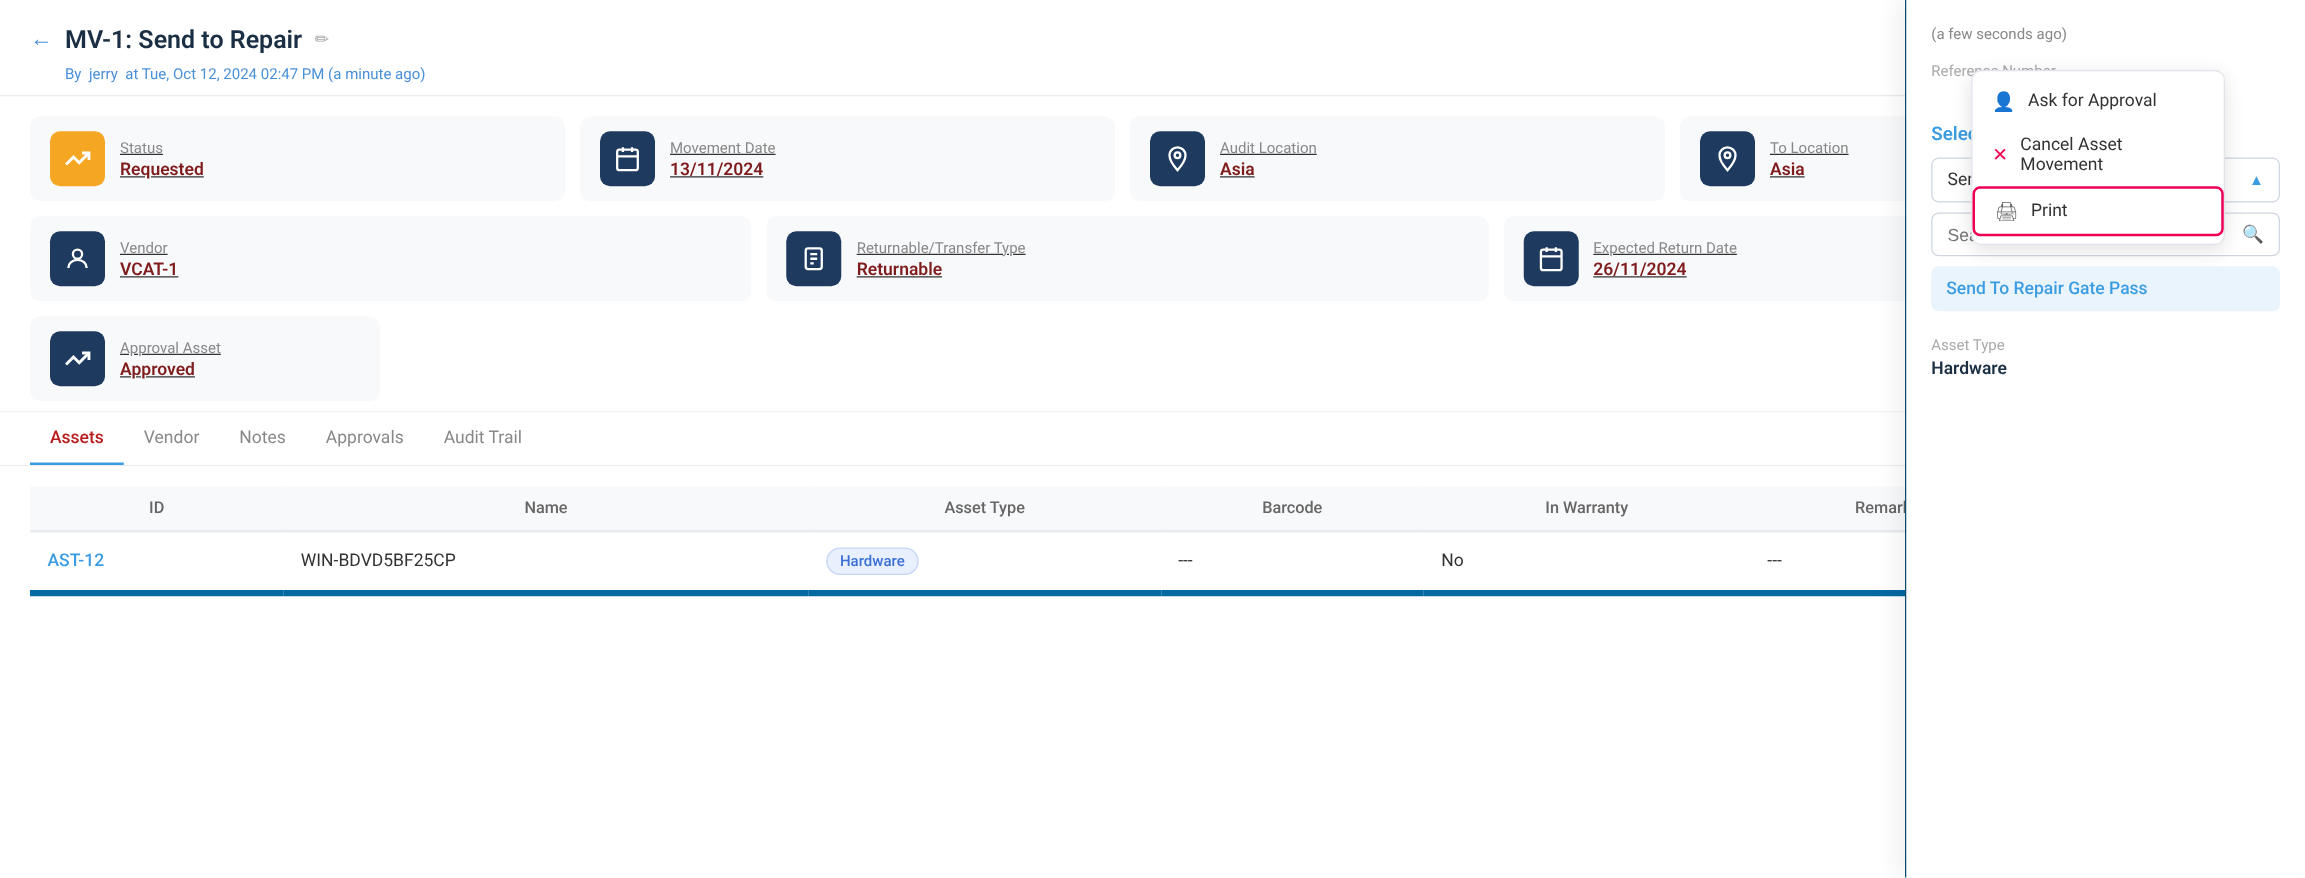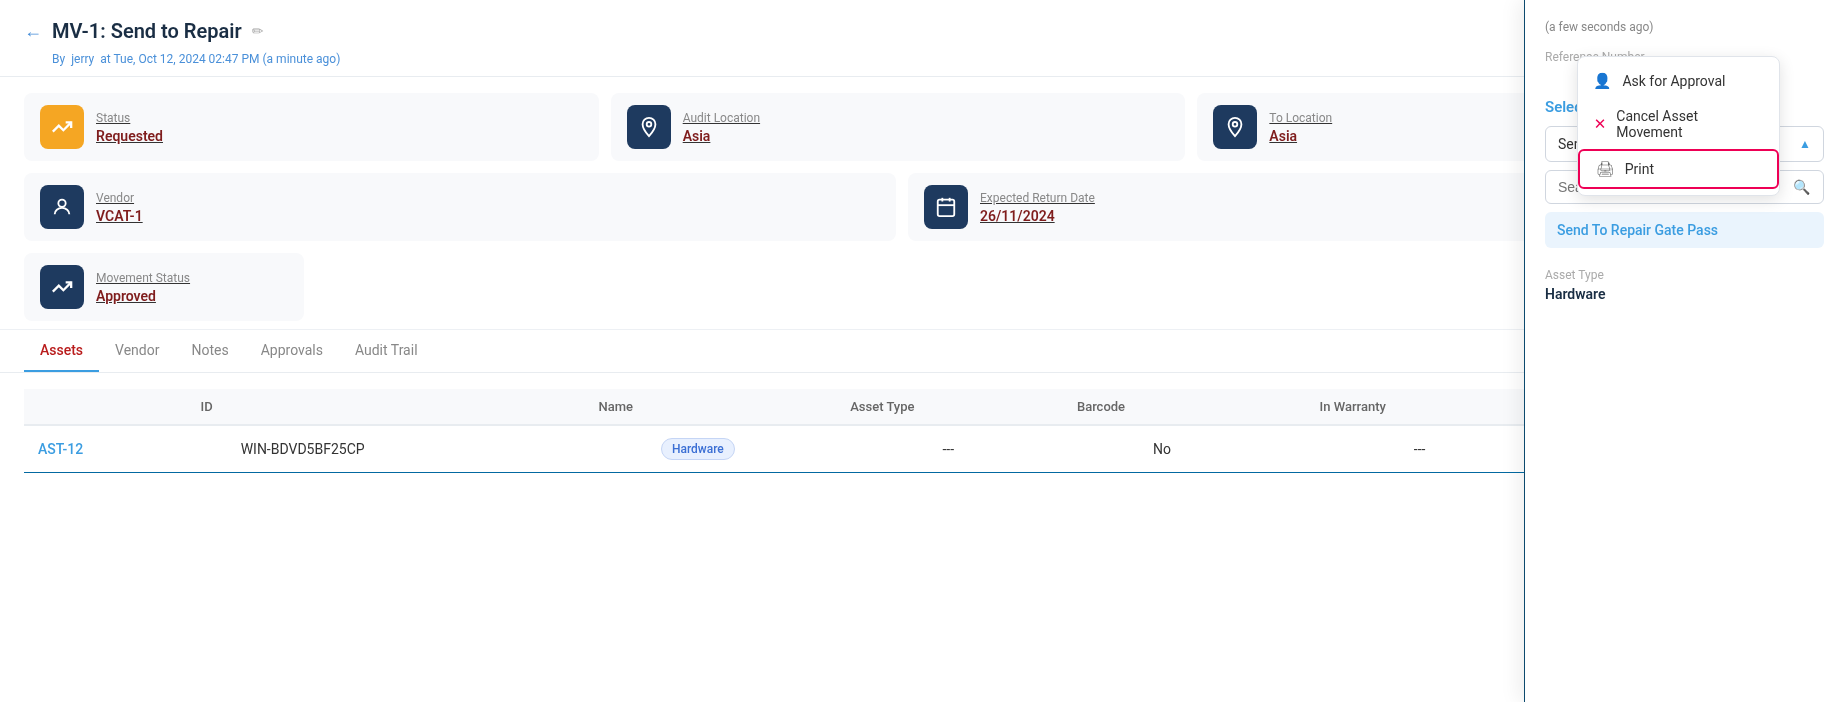--- a/index.html
+++ b/index.html
@@ -55,22 +55,22 @@
 
     
     .tabs-section { padding: 0 24px; border-bottom: 1px solid #e8ecf0; background: #fff; }
     .tabs { display: flex; gap: 0; }
     .tab { padding: 12px 16px; cursor: pointer; font-size: 14px; color: #888; border-bottom: 2px solid transparent; }
     .tab.active { color: #b91c1c; border-bottom: 2px solid #3b9de1; font-weight: 500; }
 
     
     .table-section { padding: 16px 24px; background: #fff; flex: 1; }
     .data-table { width: 100%; border-collapse: collapse; }
-    .data-table th { text-align: right; padding: 10px 14px; font-size: 13px; color: #666; font-weight: 500; border-bottom: 2px solid #e8ecf0; background: #f8f9fb; }
-    .data-table td { padding: 12px 14px; font-size: 14px; color: #333; border-bottom: 1px solid #0369a1; }
+    .data-table th { text-align: center; padding: 10px 14px; font-size: 13px; color: #666; font-weight: 500; border-bottom: 2px solid #e8ecf0; background: #f8f9fb; }
+    .data-table td { padding: 12px 14px; font-size: 14px; color: #333; border-bottom: 5px solid #0369a1; }
 
     .asset-link { color: #3b9de1; font-weight: 500; text-decoration: none; cursor: pointer; }
     .badge { display: inline-block; padding: 3px 10px; border-radius: 12px; font-size: 12px; font-weight: 500; }
     .badge-hardware { background: #e8f0fe; color: #3b6fd4; border: 1px solid #c5d5f5; }
     .action-icons { display: flex; gap: 10px; align-items: center; }
     .action-icon { color: #3b9de1; cursor: pointer; font-size: 15px; }
     .action-icon.delete { color: #bbb; }
 
     .info-main { display: flex; flex-direction: column; gap: 12px; padding: 16px 24px 8px; border-bottom: 1px solid #edf0f4; }
   </style>
@@ -125,94 +125,122 @@
               <polyline points="22 7 13.5 15.5 8.5 10.5 2 17"></polyline>
               <polyline points="16 7 22 7 22 13"></polyline>
             </svg>
         </div>
         <div>
           <div class="info-card-label">Status</div>
           <div class="info-card-value">Requested</div>
         </div>
       </div>
 
-
-      <div class="info-card">
-        <div class="info-card-icon">
-          <svg width="22" height="22" viewBox="0 0 24 24" fill="none" stroke="white" stroke-width="2">
-              <path d="M12 2C8.13 2 5 5.13 5 9c0 5.25 7 13 7 13s7-7.75 7-13c0-3.87-3.13-7-7-7z"></path>
-              <circle cx="12" cy="9" r="2.5"></circle>
-            </svg>
-        </div>
-        <div>
-          <div class="info-card-label">Audit Location</div>
-          <div class="info-card-value">Asia</div>
-        </div>
-      </div>
-
-      <div class="info-card">
-        <div class="info-card-icon">
-          <svg width="22" height="22" viewBox="0 0 24 24" fill="none" stroke="white" stroke-width="2">
-              <path d="M12 2C8.13 2 5 5.13 5 9c0 5.25 7 13 7 13s7-7.75 7-13c0-3.87-3.13-7-7-7z"></path>
-              <circle cx="12" cy="9" r="2.5"></circle>
-            </svg>
-        </div>
-        <div>
-          <div class="info-card-label">To Location</div>
-          <div class="info-card-value">Asia</div>
-        </div>
-      </div>
-
-      <div class="nav-arrow">›</div>
-    </div>
-
-    <div style="display:flex; gap:12px;">
-
-      <div class="info-card">
-        <div class="info-card-icon">
-          <svg width="22" height="22" viewBox="0 0 24 24" fill="none" stroke="white" stroke-width="2">
-              <circle cx="12" cy="8" r="4"></circle>
-              <path d="M4 20c0-4 3.6-7 8-7s8 3 8 7"></path>
-            </svg>
-        </div>
-        <div>
-          <div class="info-card-label">Vendor</div>
-          <div class="info-card-value">VCAT-1</div>
-        </div>
-      </div>
-
-
       <div class="info-card">
         <div class="info-card-icon">
           <svg width="22" height="22" viewBox="0 0 24 24" fill="none" stroke="white" stroke-width="2">
               <rect x="3" y="4" width="18" height="18" rx="2"></rect>
               <line x1="16" y1="2" x2="16" y2="6"></line>
               <line x1="8" y1="2" x2="8" y2="6"></line>
               <line x1="3" y1="10" x2="21" y2="10"></line>
             </svg>
         </div>
         <div>
+          <div class="info-card-label">Movement Date</div>
+          <div class="info-card-value">13/11/2024</div>
+        </div>
+      </div>
+
+      <div class="info-card">
+        <div class="info-card-icon">
+          <svg width="22" height="22" viewBox="0 0 24 24" fill="none" stroke="white" stroke-width="2">
+              <path d="M12 2C8.13 2 5 5.13 5 9c0 5.25 7 13 7 13s7-7.75 7-13c0-3.87-3.13-7-7-7z"></path>
+              <circle cx="12" cy="9" r="2.5"></circle>
+            </svg>
+        </div>
+        <div>
+          <div class="info-card-label">Audit Location</div>
+          <div class="info-card-value">Asia</div>
+        </div>
+      </div>
+
+      <div class="info-card">
+        <div class="info-card-icon">
+          <svg width="22" height="22" viewBox="0 0 24 24" fill="none" stroke="white" stroke-width="2">
+              <path d="M12 2C8.13 2 5 5.13 5 9c0 5.25 7 13 7 13s7-7.75 7-13c0-3.87-3.13-7-7-7z"></path>
+              <circle cx="12" cy="9" r="2.5"></circle>
+            </svg>
+        </div>
+        <div>
+          <div class="info-card-label">To Location</div>
+          <div class="info-card-value">Asia</div>
+        </div>
+      </div>
+
+      <div class="nav-arrow">›</div>
+    </div>
+
+    <div style="display:flex; gap:12px;">
+
+      <div class="info-card">
+        <div class="info-card-icon">
+          <svg width="22" height="22" viewBox="0 0 24 24" fill="none" stroke="white" stroke-width="2">
+              <circle cx="12" cy="8" r="4"></circle>
+              <path d="M4 20c0-4 3.6-7 8-7s8 3 8 7"></path>
+            </svg>
+        </div>
+        <div>
+          <div class="info-card-label">Vendor</div>
+          <div class="info-card-value">VCAT-1</div>
+        </div>
+      </div>
+
+      <div class="info-card">
+        <div class="info-card-icon">
+          <svg width="22" height="22" viewBox="0 0 24 24" fill="none" stroke="white" stroke-width="2">
+              <rect x="5" y="3" width="14" height="18" rx="2"></rect>
+              <line x1="9" y1="8" x2="15" y2="8"></line>
+              <line x1="9" y1="12" x2="15" y2="12"></line>
+              <line x1="9" y1="16" x2="12" y2="16"></line>
+            </svg>
+        </div>
+        <div>
+          <div class="info-card-label">Returnable/Transfer Type</div>
+          <div class="info-card-value">Returnable</div>
+        </div>
+      </div>
+
+      <div class="info-card">
+        <div class="info-card-icon">
+          <svg width="22" height="22" viewBox="0 0 24 24" fill="none" stroke="white" stroke-width="2">
+              <rect x="3" y="4" width="18" height="18" rx="2"></rect>
+              <line x1="16" y1="2" x2="16" y2="6"></line>
+              <line x1="8" y1="2" x2="8" y2="6"></line>
+              <line x1="3" y1="10" x2="21" y2="10"></line>
+            </svg>
+        </div>
+        <div>
           <div class="info-card-label">Expected Return Date</div>
           <div class="info-card-value">26/11/2024</div>
         </div>
       </div>
       <div style="width:28px; flex-shrink:0;"></div>
     </div>
 
     <div style="display:flex; gap:12px;">
 
       <div class="info-card" style="max-width:280px;">
         <div class="info-card-icon">
           <svg width="22" height="22" viewBox="0 0 24 24" fill="none" stroke="white" stroke-width="2.5">
               <polyline points="22 7 13.5 15.5 8.5 10.5 2 17"></polyline>
               <polyline points="16 7 22 7 22 13"></polyline>
             </svg>
         </div>
         <div>
-          <div class="info-card-label">Movement Status</div>
+          <div class="info-card-label">Approval Asset</div>
           <div class="info-card-value">Approved</div>
         </div>
       </div>
     </div>
   </div>
 
   <div class="tabs-section">
     <div class="tabs">
       <div class="tab active">Assets</div>
       <div class="tab">Vendor</div>

